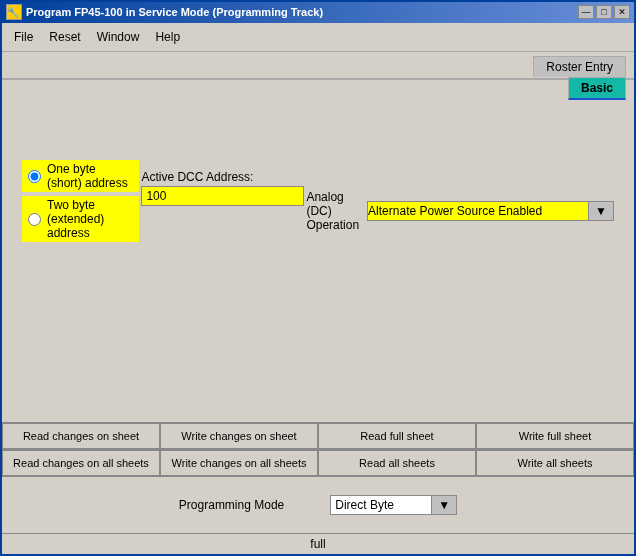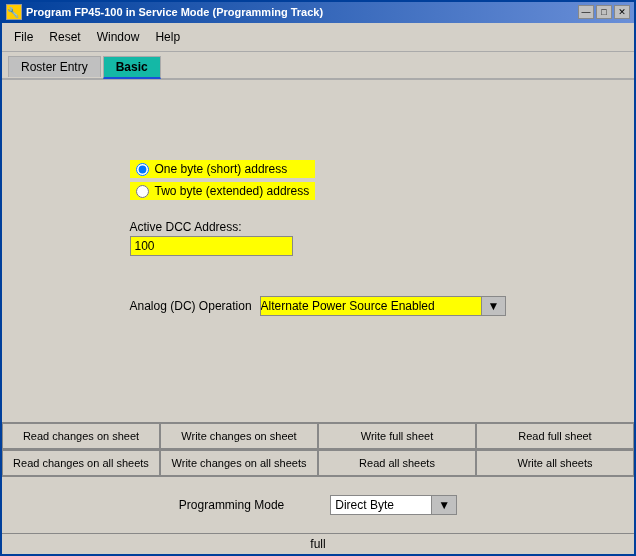--- a/index.html
+++ b/index.html
@@ -71,24 +71,25 @@
     .menu-item {
       padding: 2px 8px;
       cursor: pointer;
       font-size: 12px;
     }
 
     
     .tab-bar {
       background: #d4d0c8;
       display: flex;
-      align-items: flex-start;
+      align-items: flex-end;
       padding: 4px 6px 0 6px;
       border-bottom: 2px solid #aaa;
       height: 28px;
+      flex-direction: column;
     }
     .tab {
       padding: 3px 12px;
       border: 1px solid #aaa;
       border-bottom: none;
       cursor: pointer;
       background: #c0c0c0;
       font-size: 12px;
       margin-right: 2px;
     }
@@ -106,23 +107,23 @@
       display: flex;
       flex-direction: column;
       align-items: center;
       height: 368px;
       position: relative;
     }
 
     .form-section {
       margin-top: 60px;
       display: flex;
-      flex-direction: column;
+      flex-direction: row;
       align-items: flex-start;
-      gap: 10px;
+      gap: 2px;
     }
 
     .radio-group {
       display: flex;
       flex-direction: column;
       gap: 4px;
     }
 
     .radio-label {
       display: flex;
@@ -329,22 +330,22 @@
           </select>
           <button class="analog-dropdown-btn">▼</button>
         </div>
       </div>
     </div>
   </div>
 
   <div class="button-row">
     <button class="bottom-btn">Read changes on sheet</button>
     <button class="bottom-btn">Write changes on sheet</button>
+    <button class="bottom-btn">Read full sheet</button>
     <button class="bottom-btn">Write full sheet</button>
-    <button class="bottom-btn">Read full sheet</button>
   </div>
 
   <div class="button-row">
     <button class="bottom-btn">Read changes on all sheets</button>
     <button class="bottom-btn">Write changes on all sheets</button>
     <button class="bottom-btn">Read all sheets</button>
     <button class="bottom-btn">Write all sheets</button>
   </div>
 
   <div class="prog-mode-row">

